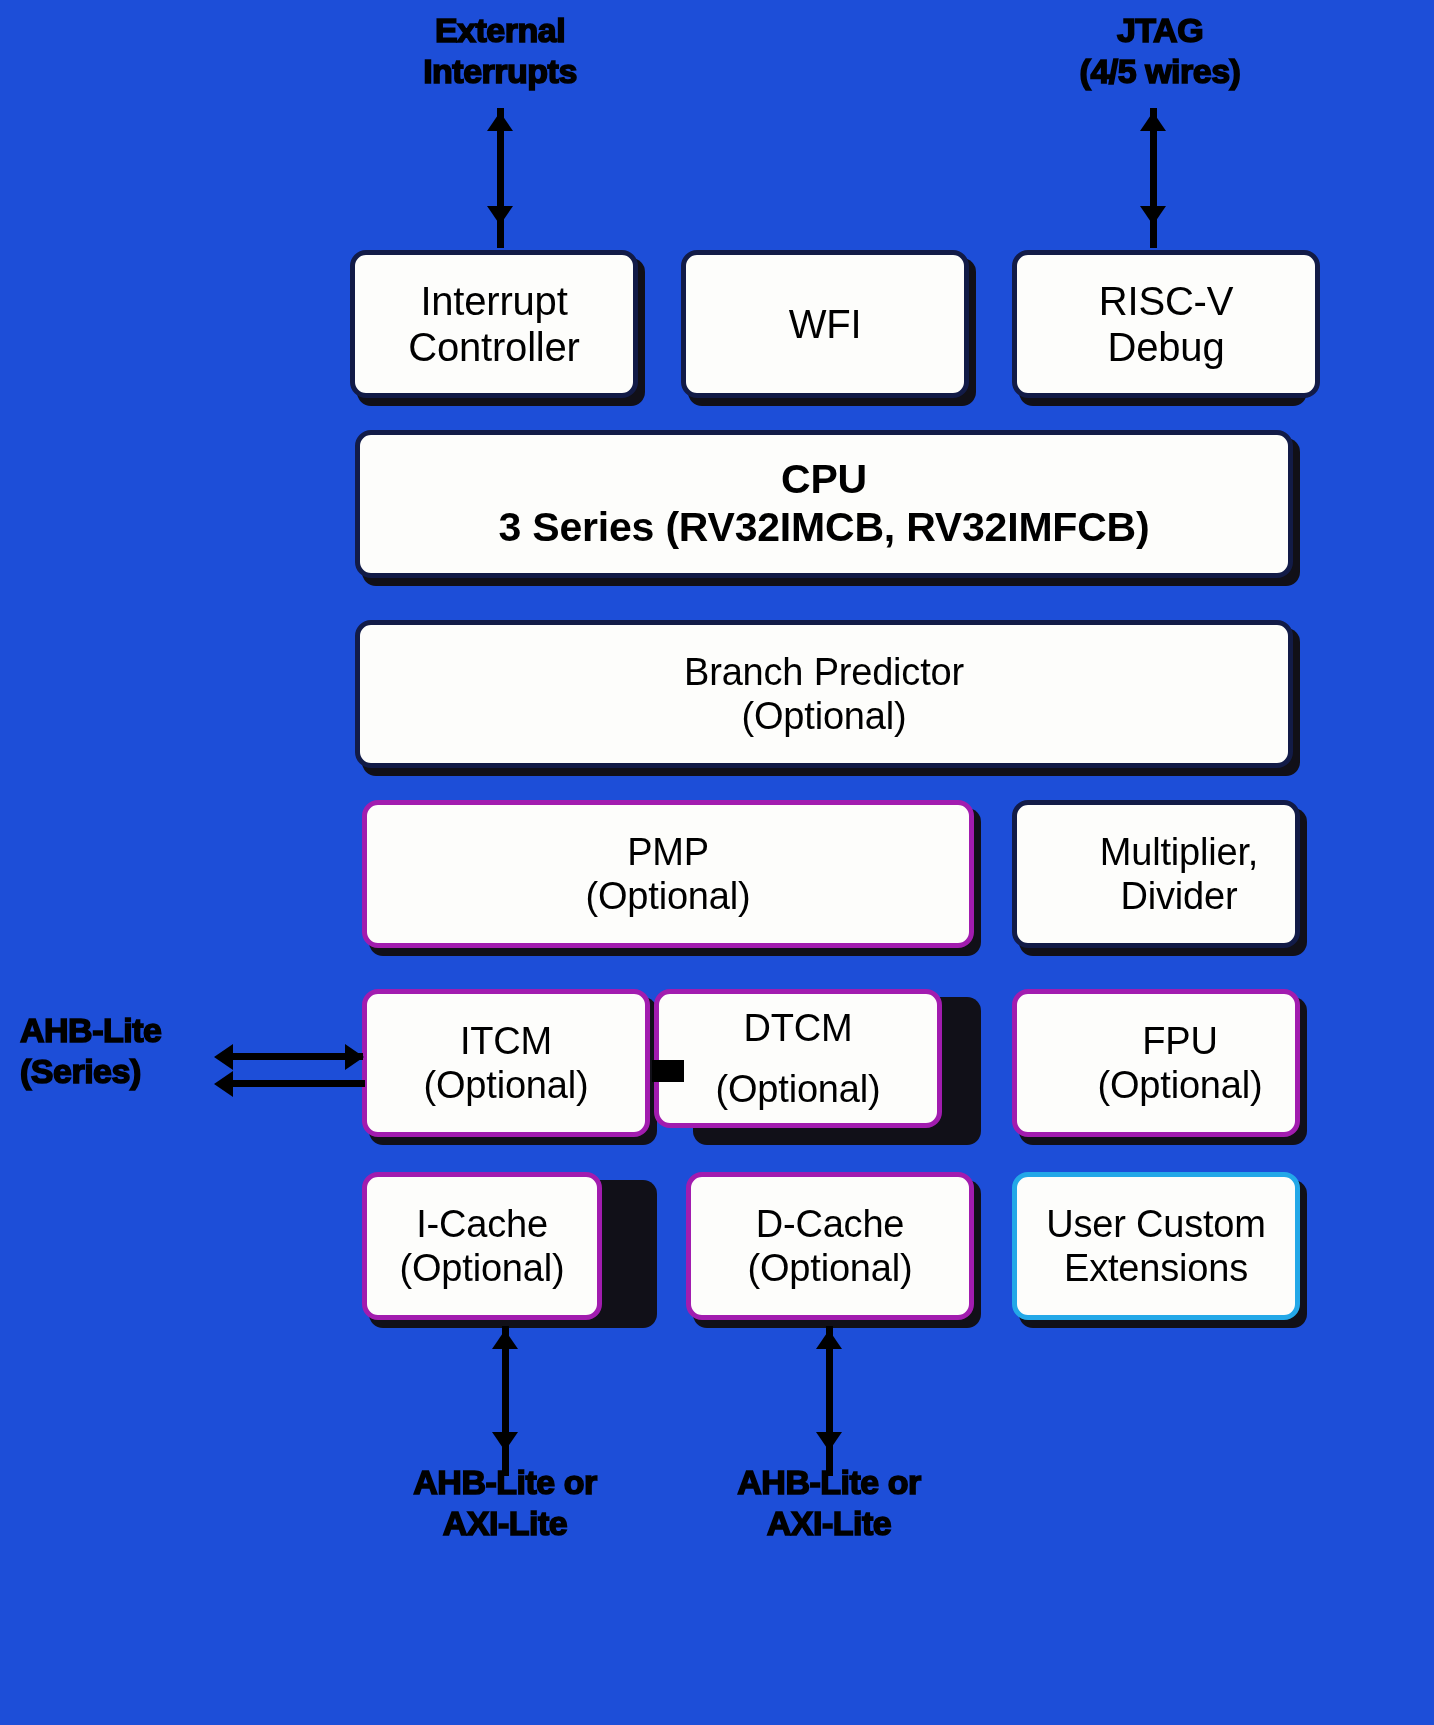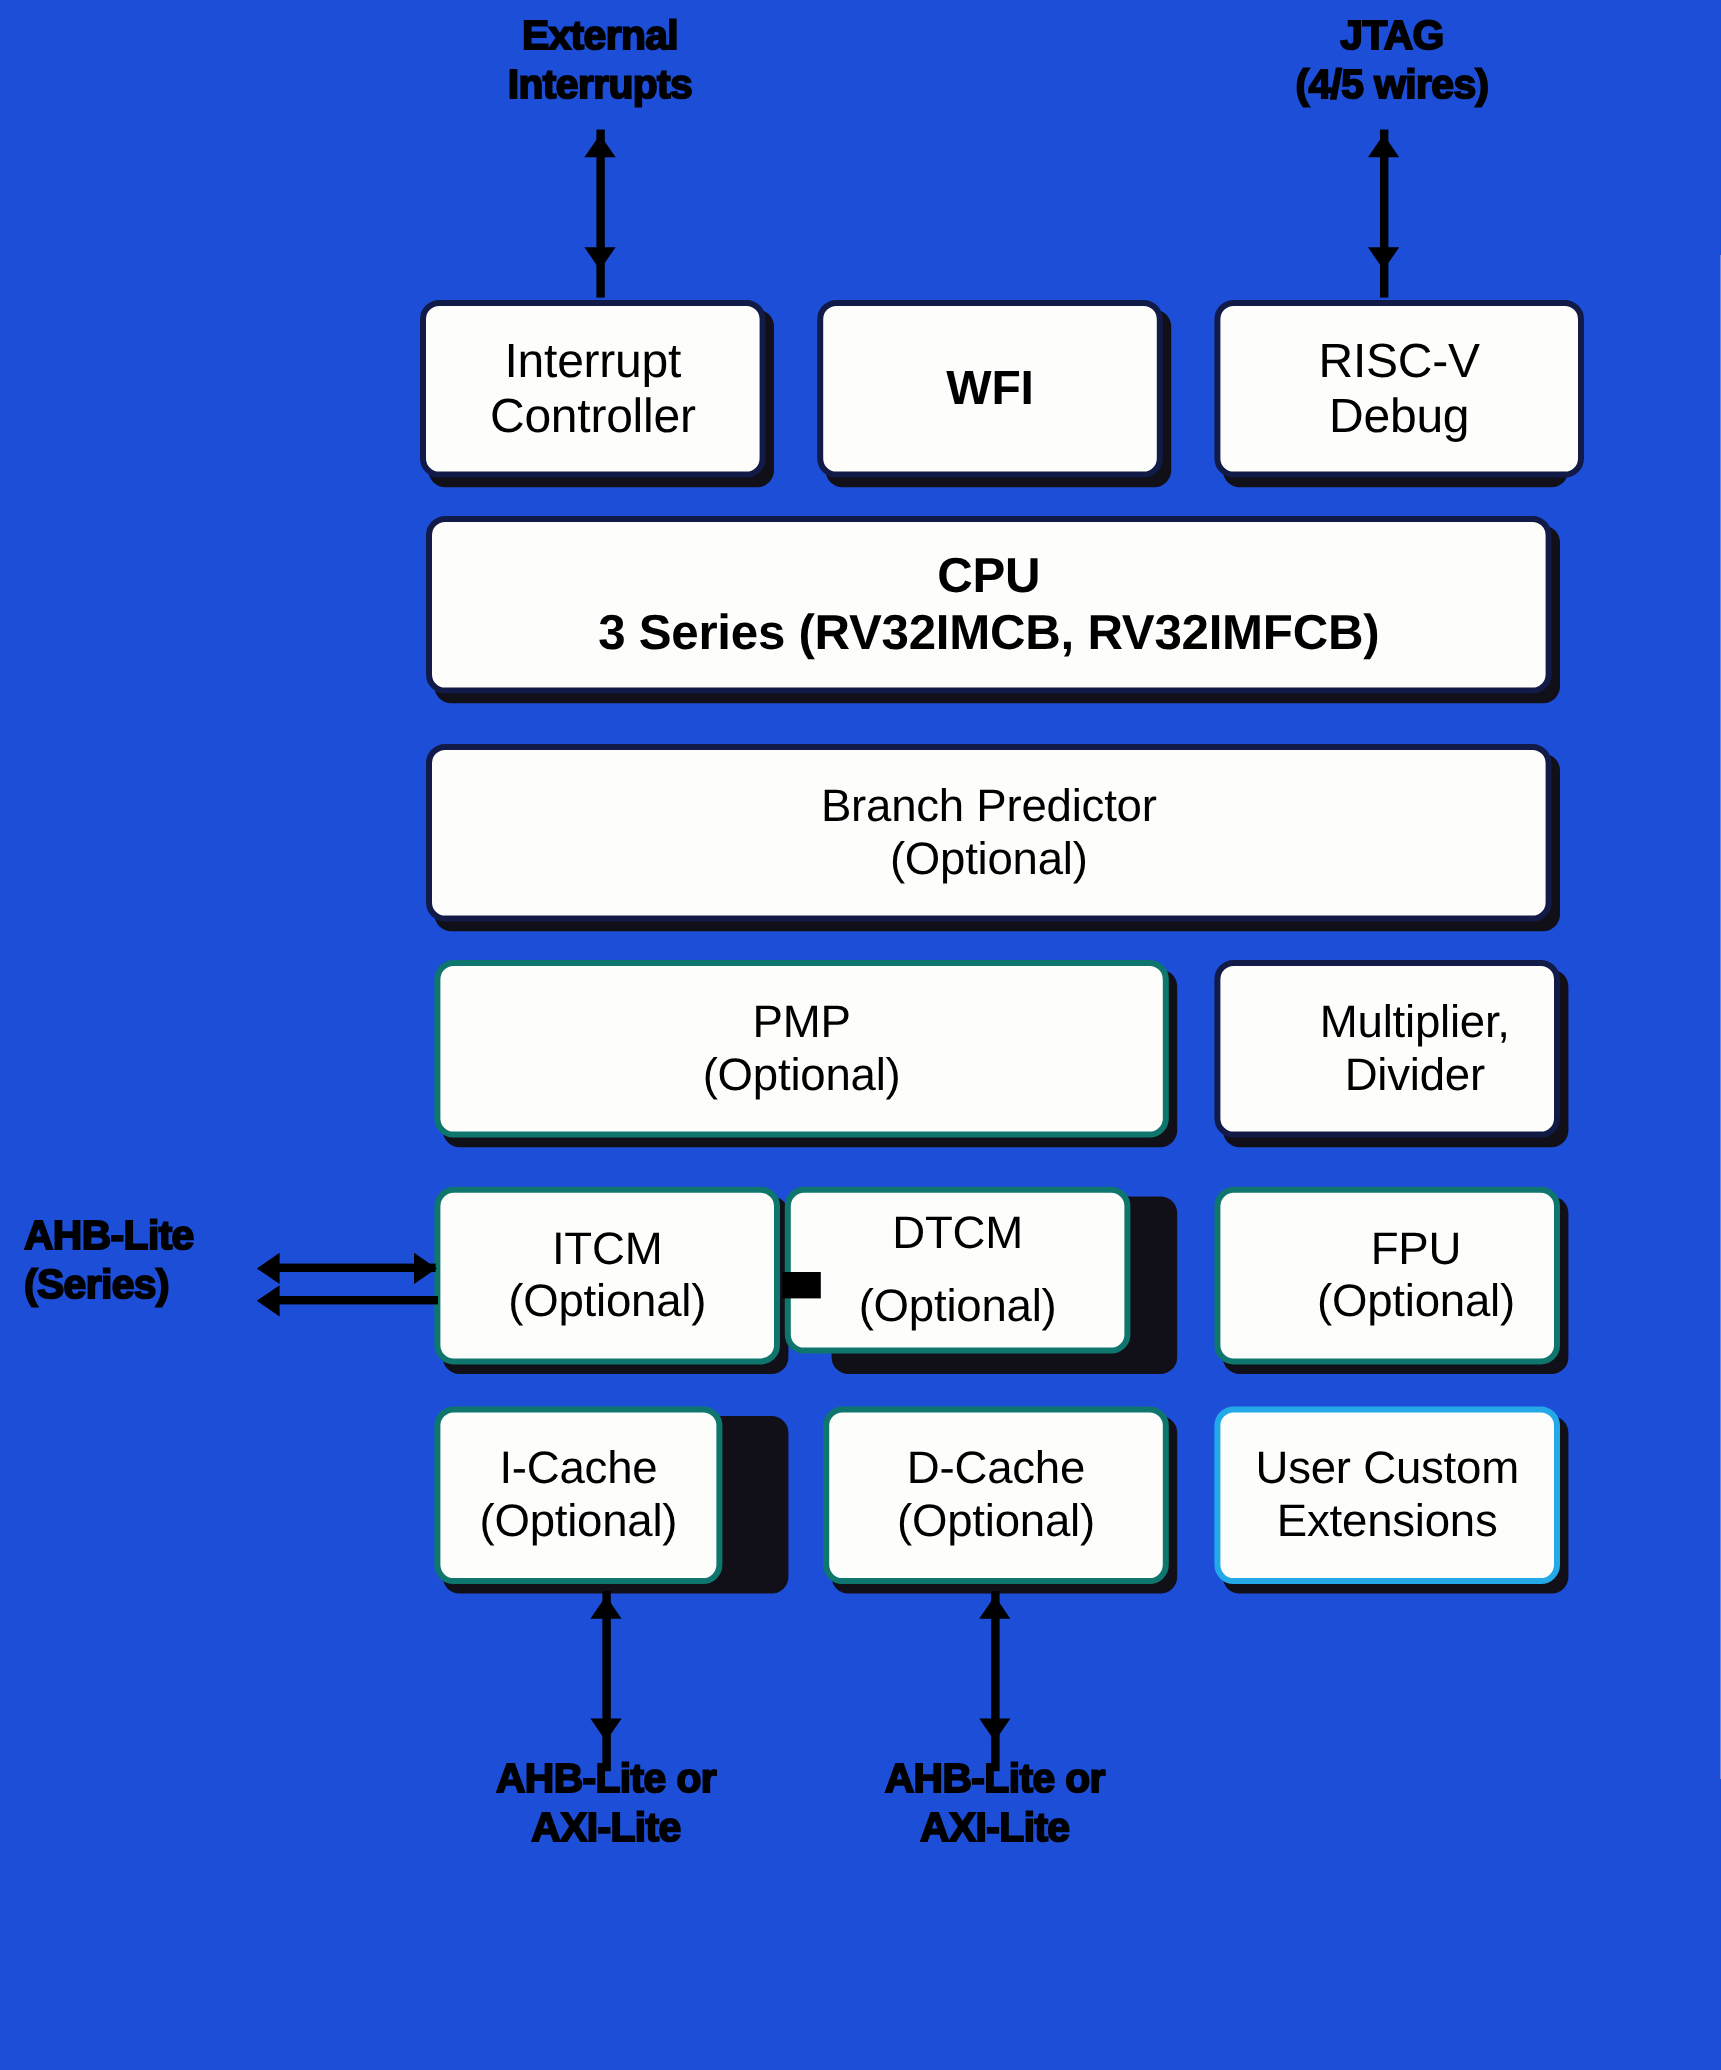--- a/index.html
+++ b/index.html
@@ -39,21 +39,21 @@
   
   .shadow {
     position: absolute;
     background: #111018;
     border-radius: 14px;
     z-index: 0;
   }
   .blk { z-index: 2; }
 
   .navy   { border: 5px solid #121b47; }
-  .crimson{ border: 5px solid #0f766e; }
+  .crimson{ border: 5px solid #a21caf; }
   .cyan   { border: 5px solid #23a8e8; }
 
   .fs-big   { font-size: 40px; }
   .fs-mid   { font-size: 38px; align-items: center; }
   .fs-cpu   { font-size: 41px; font-weight: bold; }
 
   
   .edgelabel {
     position: absolute;
     font-weight: bold;
@@ -136,21 +136,21 @@
   <div class="arrowdown" style="left:1140px; top:206px;"></div>
   <div class="arrowup" style="left:1140px; top:112px;"></div>
 
   <div class="shadow" style="left:357px; top:258px; width:288px; height:148px;"></div>
   <div class="blk navy fs-big" style="left:350px; top:250px; width:288px; height:148px;">
     <span class="ln">Interrupt</span>
     <span class="ln">Controller</span>
   </div>
 
   <div class="shadow" style="left:688px; top:258px; width:288px; height:148px;"></div>
-  <div class="blk navy fs-big" style="left:681px; top:250px; width:288px; height:148px;font-weight:bold;">
+  <div class="blk navy fs-big" style="left:681px; top:250px; width:288px; height:148px;">
     <span class="ln">WFI</span>
   </div>
 
   <div class="shadow" style="left:1019px; top:258px; width:288px; height:148px;"></div>
   <div class="blk navy fs-big" style="left:1012px; top:250px; width:308px; height:148px;">
     <span class="ln">RISC-V</span>
     <span class="ln">Debug</span>
   </div>
 
   <div class="shadow" style="left:362px; top:438px; width:938px; height:148px;"></div>

